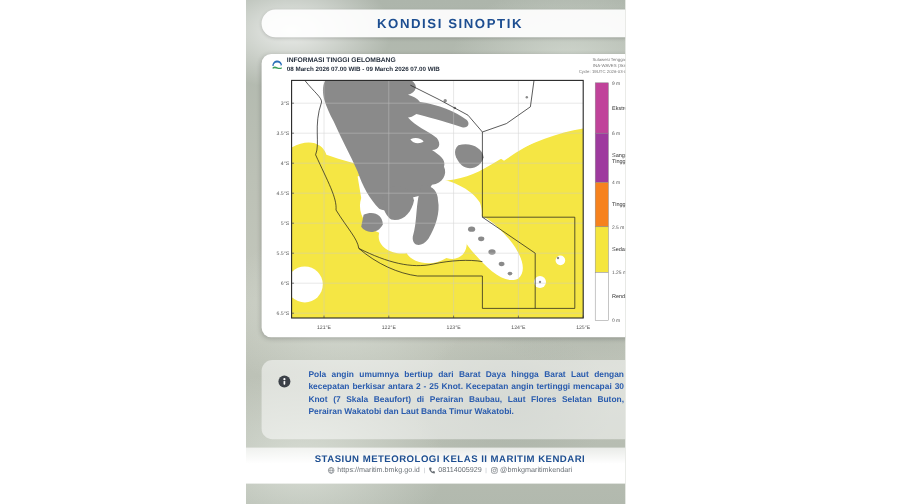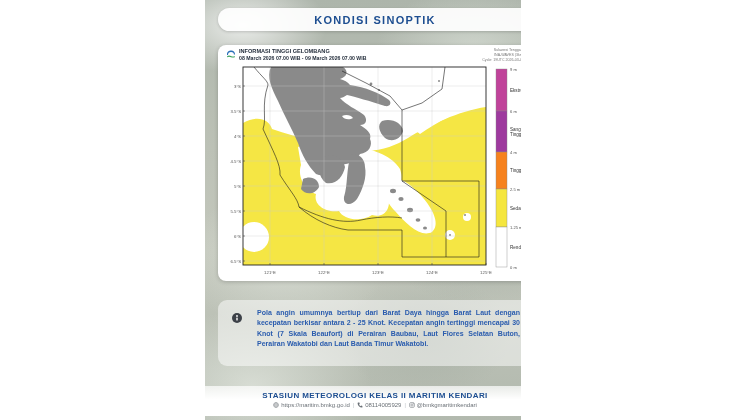--- a/index.html
+++ b/index.html
@@ -38,21 +38,21 @@
     background:rgba(255,255,255,.5);
   }
   .syn-bullet{position:absolute;left:14px;top:13px;width:10px;height:10px;border-radius:50%;
     background:#3c4148;display:flex;align-items:center;justify-content:center;}
   .syn-bullet svg{width:10px;height:10px;}
   .syn-text{
     position:absolute;left:39px;top:8px;width:263px;
     font-size:7px;font-weight:bold;color:#2a5cae;line-height:1.48;text-align:justify;
   }
   .footer{
-    position:absolute;left:0;bottom:4px;width:340px;height:30px;
+    position:absolute;left:0;bottom:17px;width:340px;height:30px;
     background:linear-gradient(180deg,rgba(255,255,255,.7) 0%,#ffffff 45%);
   }
   .station{margin-top:5px;text-align:center;font-size:8px;font-weight:bold;color:#1d4e91;letter-spacing:.4px;}
   .contacts{margin-top:2px;display:flex;align-items:center;justify-content:center;gap:3px;
     font-size:6px;color:#6a7076;}
   .contacts svg{width:6px;height:6px;display:block;}
   .c-item{display:flex;align-items:center;gap:2px;}
   .sep{color:#b5bac0;font-size:5px;}
   .next-arrow{position:absolute;right:7px;top:11px;font-size:12px;font-weight:bold;color:#111;line-height:1;cursor:pointer;}
 </style>

